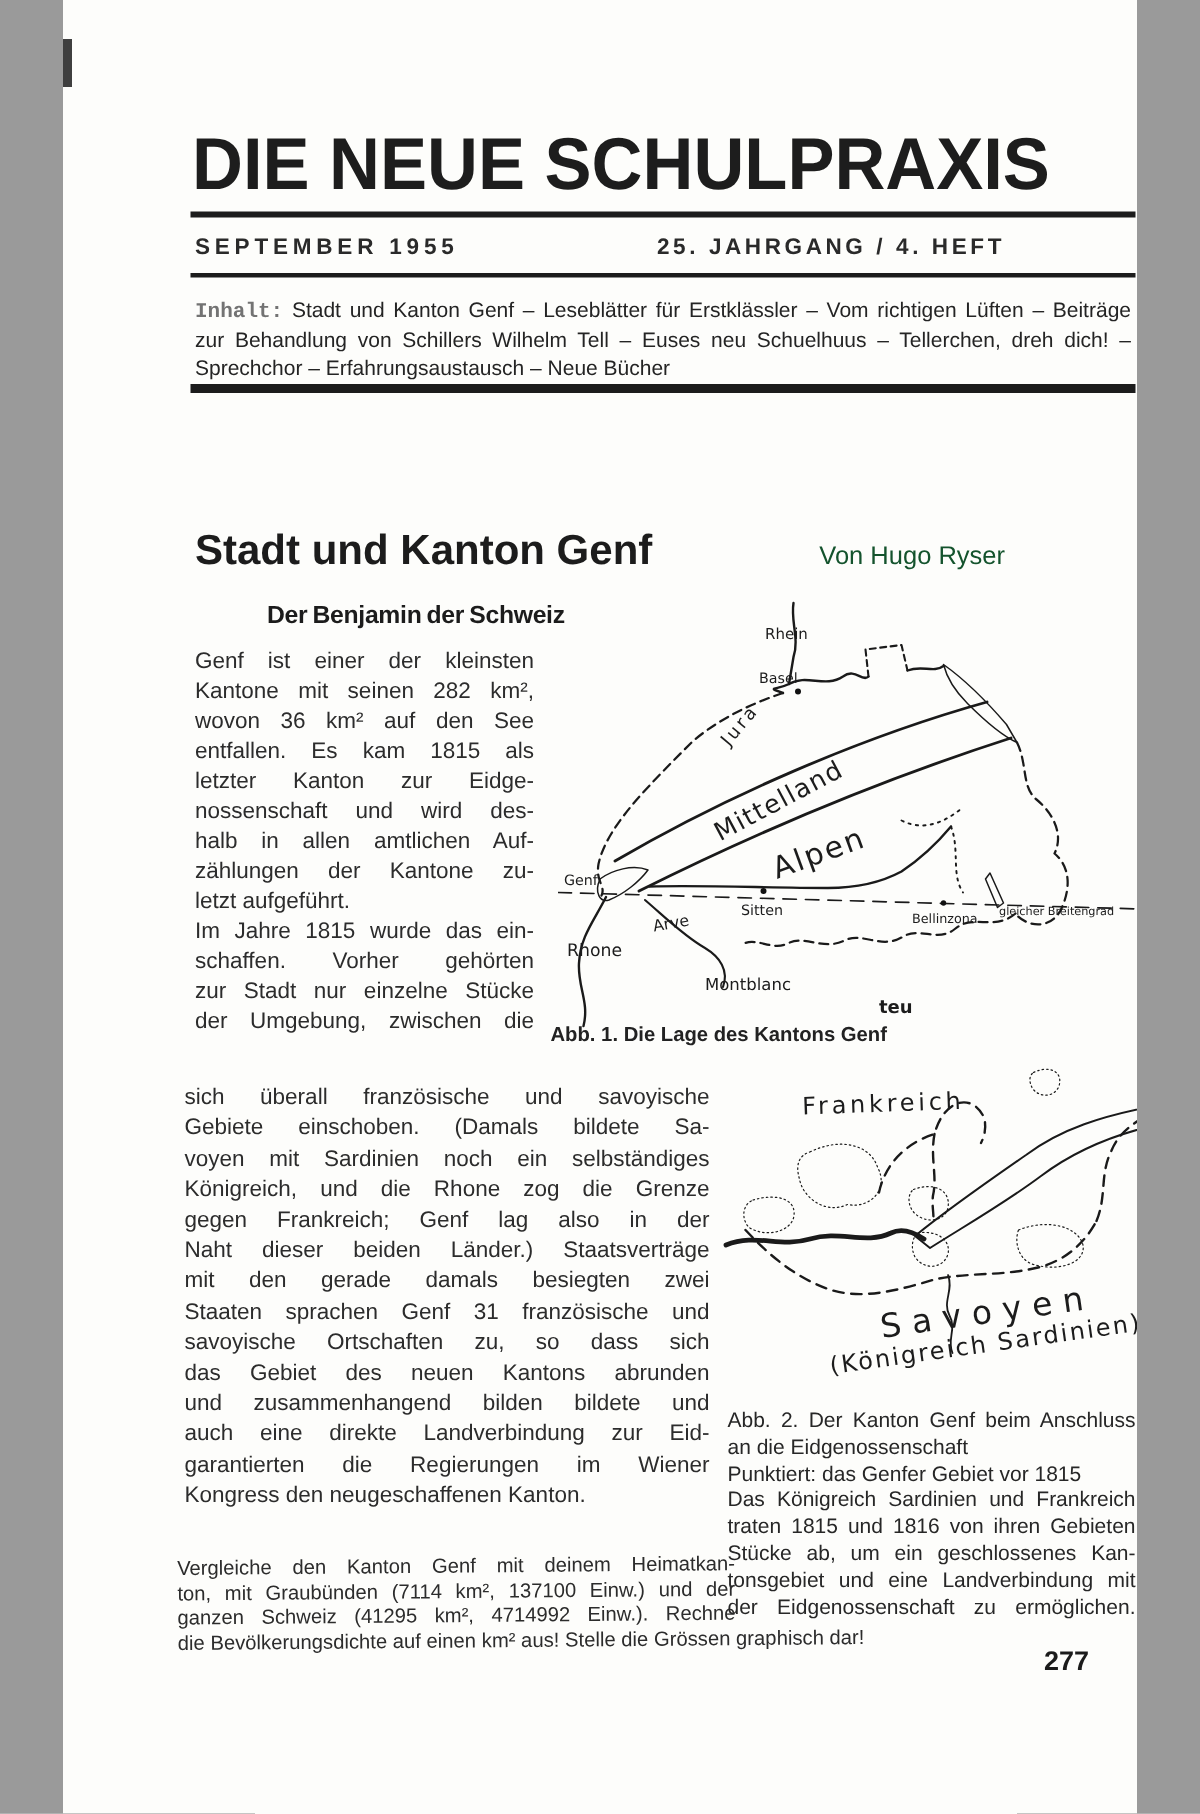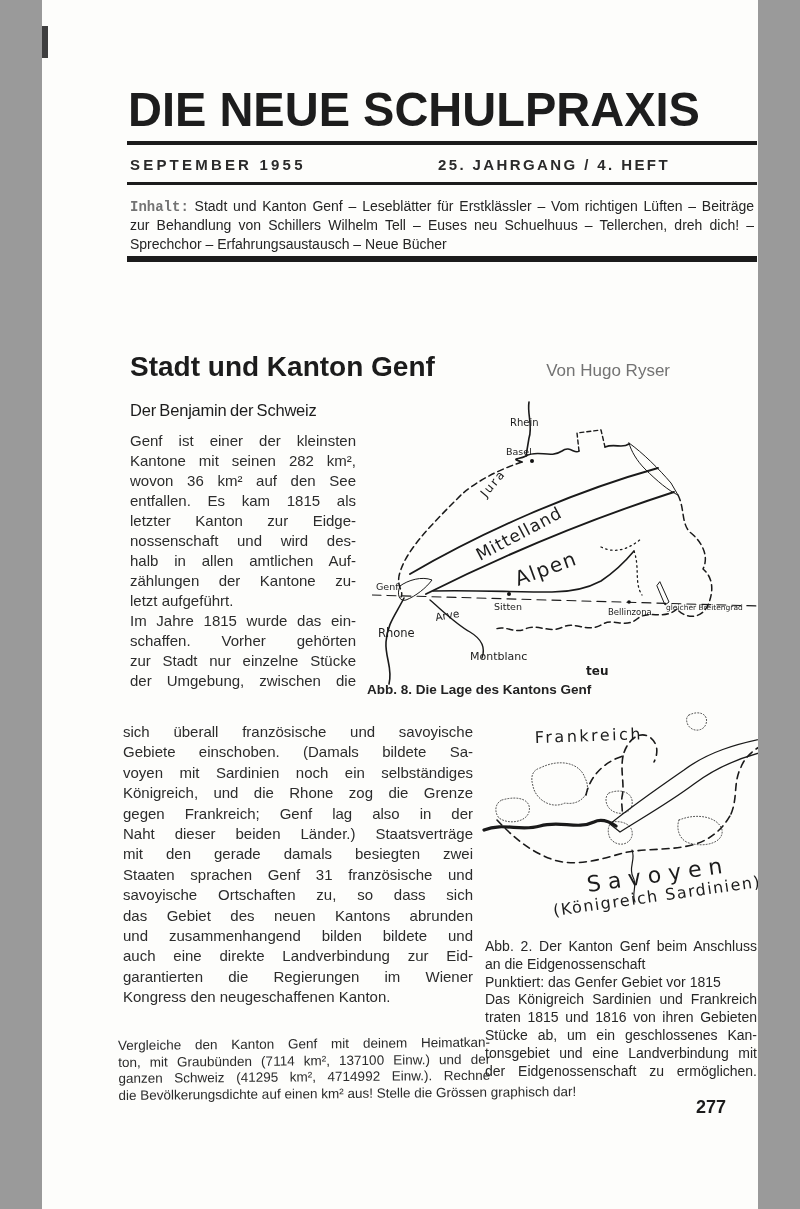--- a/index.html
+++ b/index.html
@@ -13,22 +13,22 @@
   .tline{text-align:justify;text-align-last:justify;}
   .tline.noj{text-align-last:left;}
   .masthead-title{
     font-size:47px;font-weight:bold;letter-spacing:0px;color:#1d1d1d;
     white-space:nowrap;transform:scaleY(1.04);transform-origin:left top;
   }
   .dateline{font-size:15px;font-weight:bold;color:#2a2a2a;}
   .inhalt{font-size:14px;line-height:18.4px;color:#242424;width:624px;}
   .inhalt b{color:#737373;font-family:Liberation Mono, monospace;}
   .article-title{font-size:28px;font-weight:bold;color:#1c1c1c;white-space:nowrap;}
-  .byline{font-size:17px;color:#737373;white-space:nowrap;}
-  .secthead{font-size:16.5px;font-weight:normal;letter-spacing:-0.2px;word-spacing:-1px;color:#1c1c1c;white-space:nowrap;}
+  .byline{font-size:17px;color:#14532d;white-space:nowrap;}
+  .secthead{font-size:16.5px;font-weight:bold;letter-spacing:-0.2px;word-spacing:-1px;color:#1c1c1c;white-space:nowrap;margin-left:48px;}
   .bodycol{font-size:15px;color:#2c2c2c;}
   .narrow{width:226px;line-height:20px;}
   .wide{width:350px;line-height:20.4px;}
   .fig1cap{font-size:13.5px;font-weight:bold;color:#222;white-space:nowrap;}
   .fig2cap{font-size:14px;line-height:17.8px;width:272px;color:#272727;}
   .notes{font-size:13.5px;line-height:16.6px;width:372px;color:#2c2c2c;
          transform:rotate(-0.5deg);transform-origin:left top;}
   .notes .tline.noj{white-space:nowrap;}
   .pagenum{font-size:18px;font-weight:bold;color:#1b1b1b;}
   .scanmark{background:#3f3f3f;}
@@ -119,21 +119,21 @@
     <text x="4" y="192" font-size="9.5">Genf</text>
     <text x="122" y="212" font-size="9.5">Sitten</text>
     <text x="236" y="217" font-size="8.5">Bellinzona</text>
     <text x="294" y="212" font-size="7.5">gleicher Breitengrad</text>
     <text x="6" y="239" font-size="11.5">Rhone</text>
     <text x="64" y="223" font-size="10.5" transform="rotate(-10 64 223)">Arve</text>
     <text x="98" y="262" font-size="11">Montblanc</text>
     <text x="214" y="277" font-size="12" font-weight="bold">teu</text>
   </svg>
 
-  <div class="abs fig1cap" style="left:325px;top:682px;">Abb. 8. Die Lage des Kantons Genf</div>
+  <div class="abs fig1cap" style="left:325px;top:682px;">Abb. 1. Die Lage des Kantons Genf</div>
 
   <div class="abs bodycol wide" style="left:81px;top:722px;">
       <div class="tline">sich überall französische und savoyische</div>
       <div class="tline">Gebiete einschoben. (Damals bildete Sa-</div>
       <div class="tline">voyen mit Sardinien noch ein selbständiges</div>
       <div class="tline">Königreich, und die Rhone zog die Grenze</div>
       <div class="tline">gegen Frankreich; Genf lag also in der</div>
       <div class="tline">Naht dieser beiden Länder.) Staatsverträge</div>
       <div class="tline">mit den gerade damals besiegten zwei</div>
       <div class="tline">Staaten sprachen Genf 31 französische und</div>

